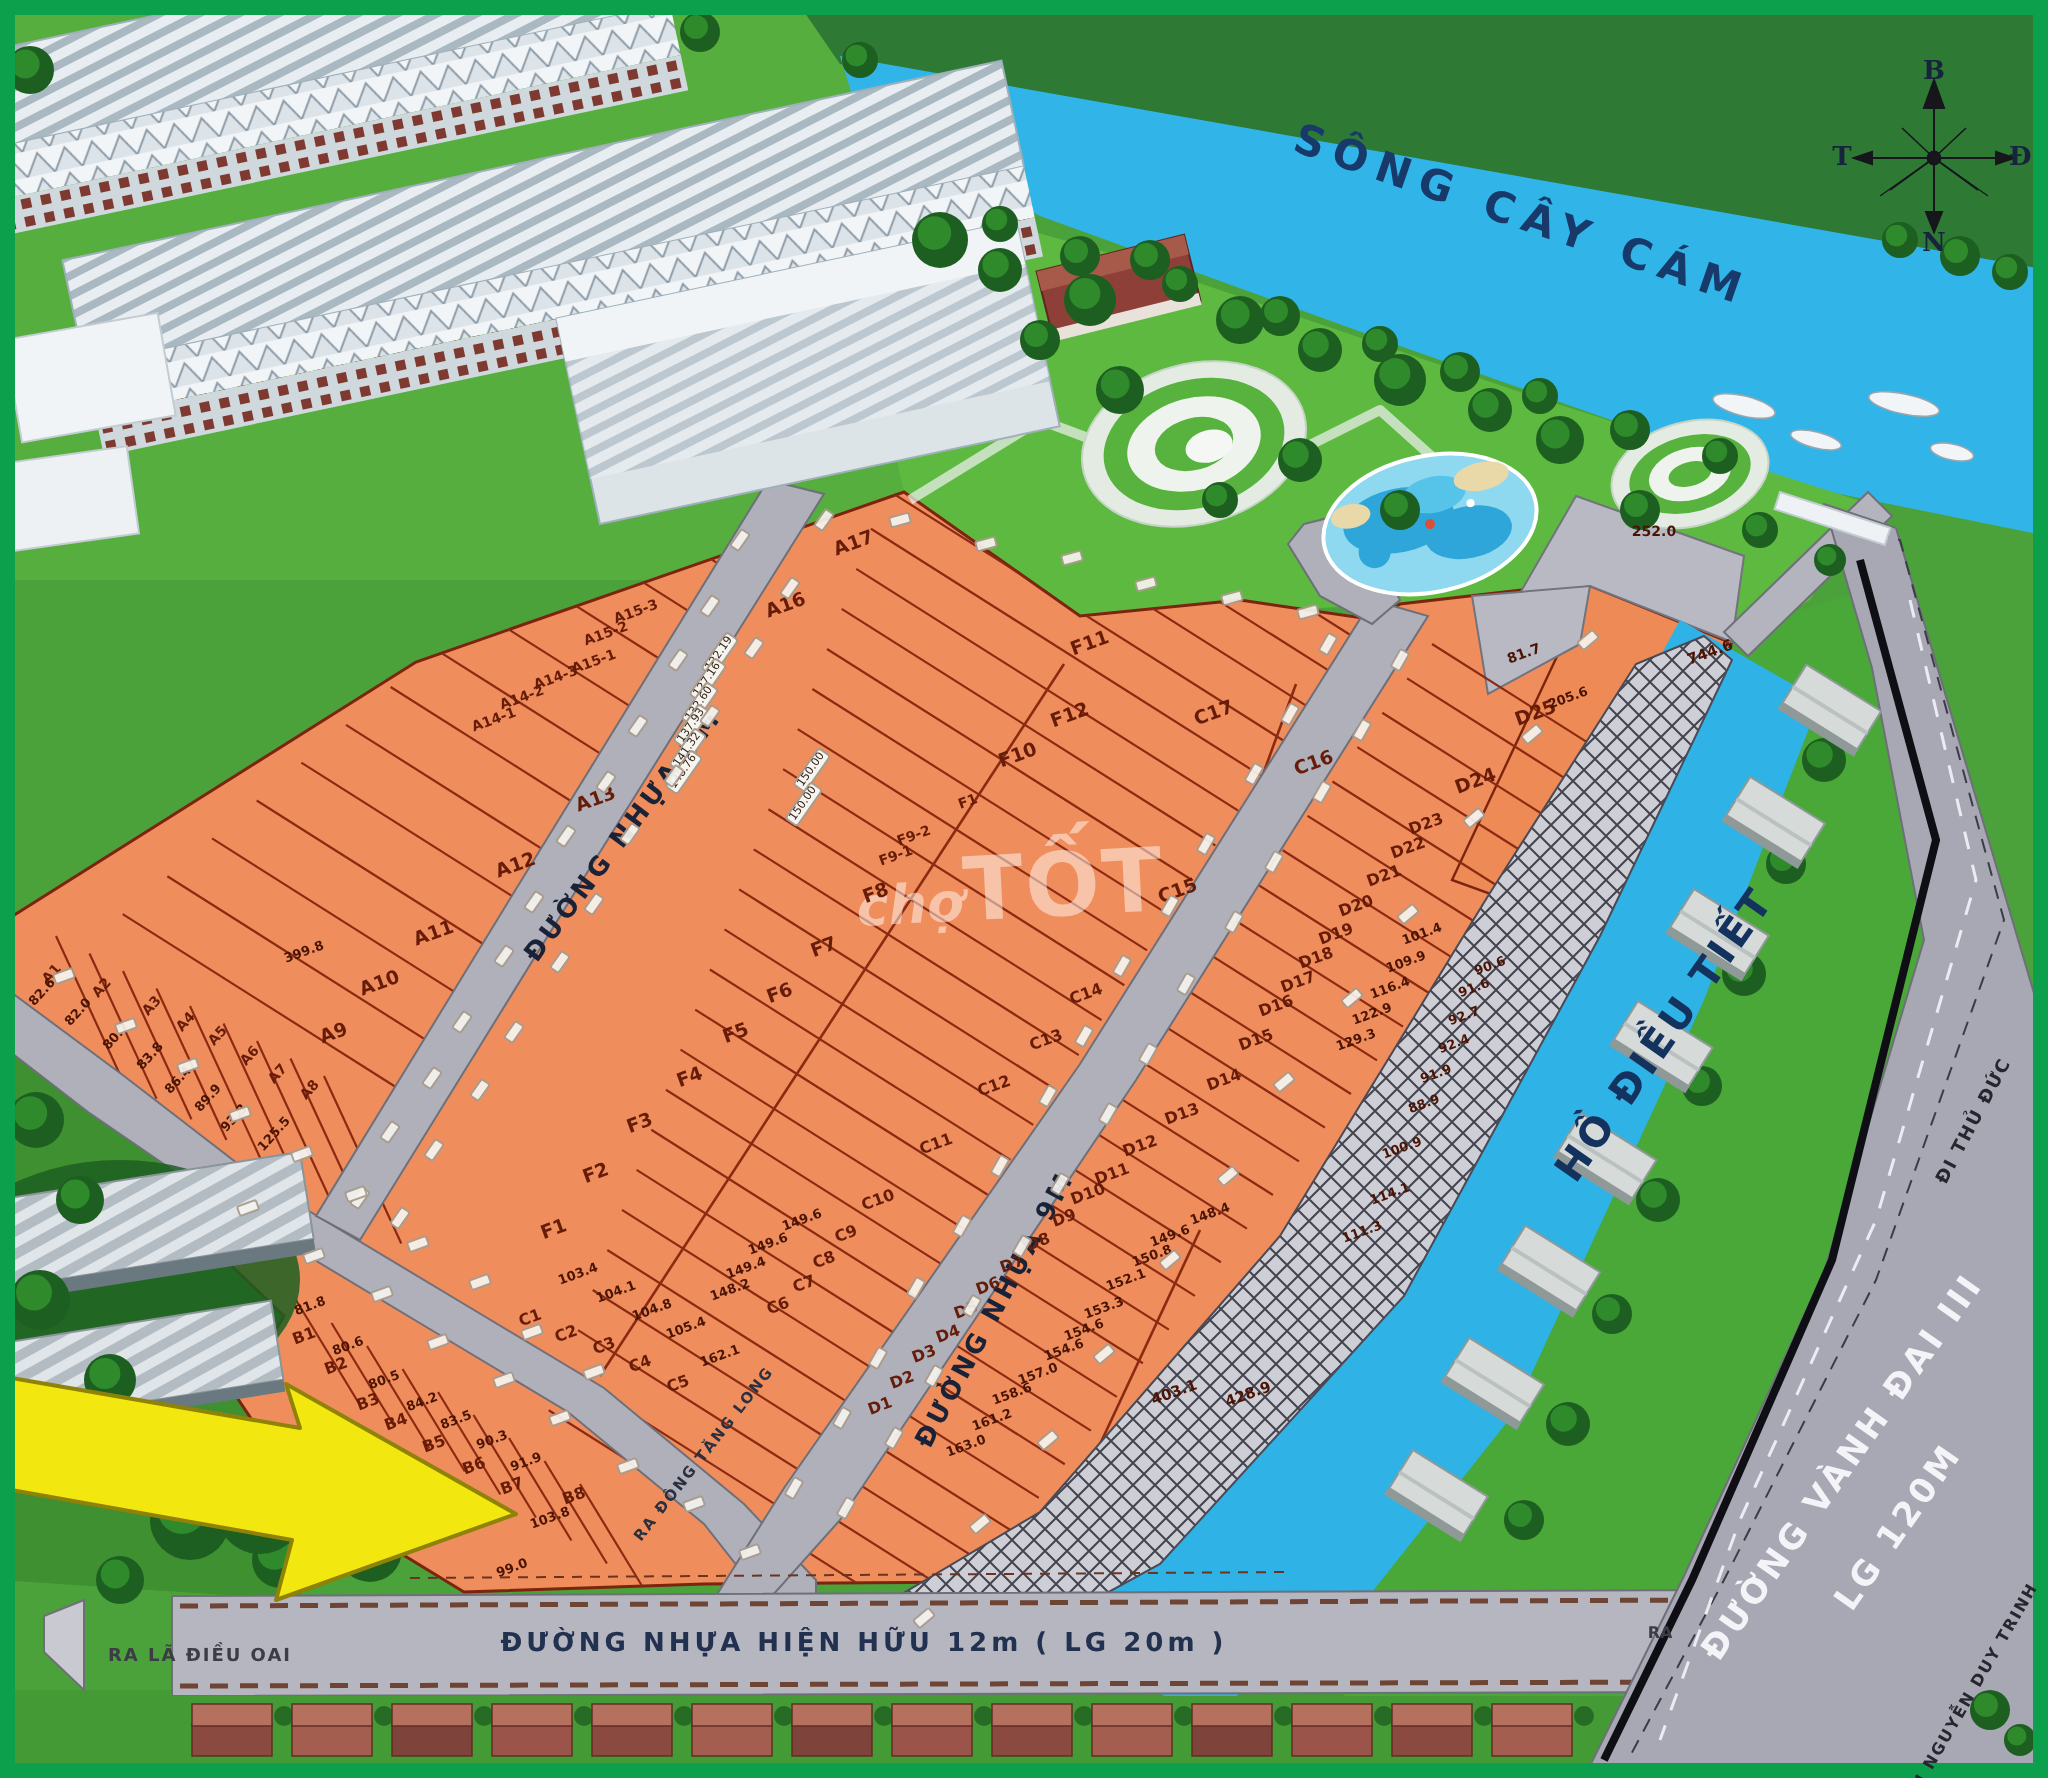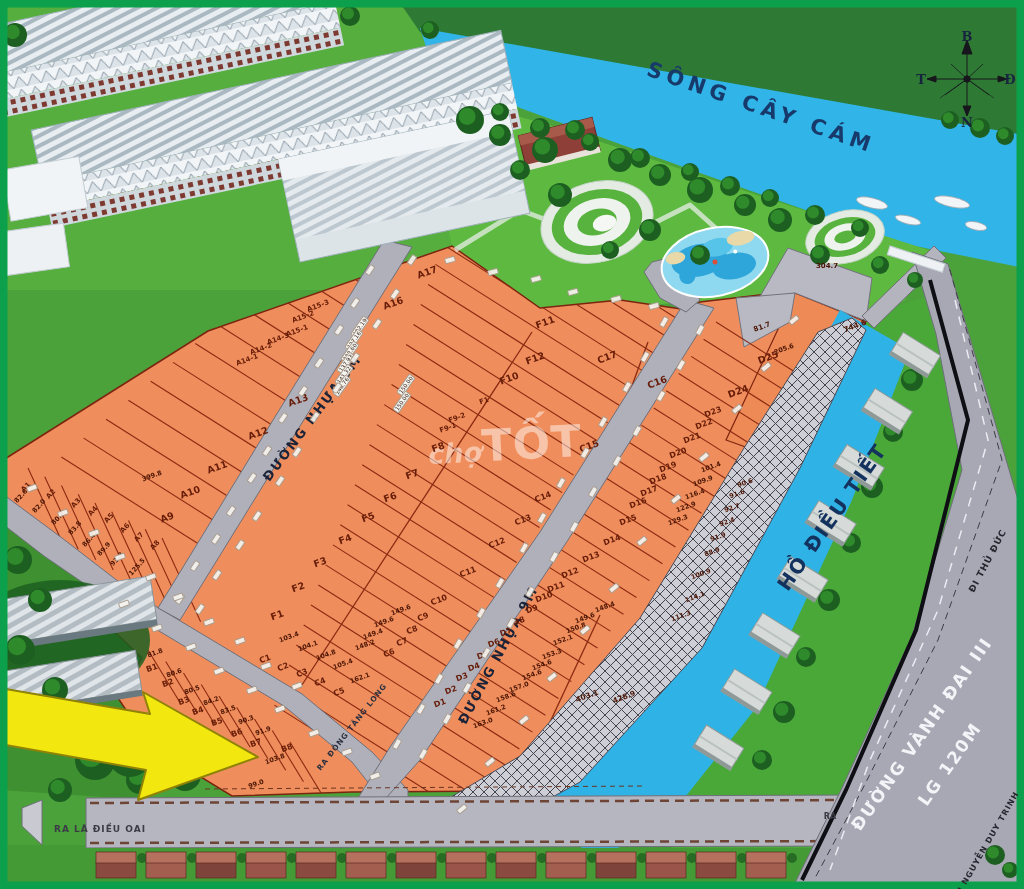--- a/index.html
+++ b/index.html
@@ -492,20 +492,21 @@
 
   <polygon points="0,688 150,714 143,692 258,757 138,800 146,770 0,744" fill="#f2e70e" stroke="#8f8208" stroke-width="2" stroke-linejoin="round"></polygon>
 
   <rect x="3.5" y="3.5" width="1017" height="882" fill="none" stroke="#0ca04d" stroke-width="8"></rect>
 </svg>
 
 <div class="lbl river" style="left:761px;top:108px;">SÔNG CÂY CÁM</div>
 <div class="lbl lake" style="left:832px;top:517px;">HỒ ĐIỀU TIẾT</div>
 <div class="lbl r9a" style="left:312px;top:418px;">ĐƯỜNG NHỰA 9M</div>
 <div class="lbl r9b" style="left:498px;top:655px;">ĐƯỜNG NHỰA 9M</div>
+<div class="lbl rbot" style="left:432px;top:822px;">ĐƯỜNG NHỰA HIỆN HỮU 12m ( LG 20m )</div>
 <div class="lbl rexl" style="left:100px;top:829px;">RA LÃ ĐIỀU OAI</div>
 <div class="lbl rexr" style="left:830px;top:817px;">RA</div>
 <div class="lbl rdtl" style="left:352px;top:727px;">RA ĐÔNG TĂNG LONG</div>
 <div class="lbl ring" style="left:922px;top:734px;">ĐƯỜNG VÀNH ĐAI III</div>
 <div class="lbl ring" style="left:950px;top:764px;">LG 120M</div>
 <div class="lbl tothu" style="left:988px;top:561px;">ĐI THỦ ĐỨC</div>
 <div class="lbl tondt" style="left:987px;top:845px;">ĐI NGUYỄN DUY TRINH</div>
 <div class="lbl cmp" style="left:967px;top:36px;">B</div>
 <div class="lbl cmp" style="left:967px;top:122px;">N</div>
 <div class="lbl cmp" style="left:921px;top:79px;">T</div>
@@ -647,21 +648,21 @@
       <div class="parea" style="left: 732px; top: 508px; transform: translate(-50%, -50%) rotate(-20deg); font-size: 6.5px;">92.7</div>
       <div class="parea" style="left: 727px; top: 522px; transform: translate(-50%, -50%) rotate(-20deg); font-size: 6.5px;">92.4</div>
       <div class="parea" style="left: 718px; top: 537px; transform: translate(-50%, -50%) rotate(-20deg); font-size: 6.5px;">91.9</div>
       <div class="parea" style="left: 712px; top: 552px; transform: translate(-50%, -50%) rotate(-20deg); font-size: 6.5px;">88.9</div>
       <div class="parea" style="left: 701px; top: 574px; transform: translate(-50%, -50%) rotate(-20deg); font-size: 6.5px;">100.9</div>
       <div class="parea" style="left: 695px; top: 597px; transform: translate(-50%, -50%) rotate(-20deg); font-size: 6.5px;">114.1</div>
       <div class="parea" style="left: 681px; top: 616px; transform: translate(-50%, -50%) rotate(-20deg); font-size: 6.5px;">111.3</div>
       <div class="parea" style="left: 855px; top: 326px; transform: translate(-50%, -50%) rotate(-20deg); font-size: 7.5px;">744.6</div>
       <div class="parea" style="left: 587px; top: 696px; transform: translate(-50%, -50%) rotate(-20deg); font-size: 7.5px;">403.1</div>
       <div class="parea" style="left: 624px; top: 697px; transform: translate(-50%, -50%) rotate(-20deg); font-size: 7.5px;">428.9</div>
-      <div class="parea" style="left: 827px; top: 266px; transform: translate(-50%, -50%) rotate(0deg); font-size: 7px;">304.7</div>
+      <div class="parea" style="left: 827px; top: 266px; transform: translate(-50%, -50%) rotate(0deg); font-size: 7px;">252.0</div>
       <div class="parea" style="left: 762px; top: 327px; transform: translate(-50%, -50%) rotate(-20deg); font-size: 7px;">81.7</div>
       <div class="pill" style="left: 360px; top: 327px; transform: translate(-50%, -50%) rotate(-55deg); font-size: 5.5px;">122.19</div>
       <div class="pill" style="left: 354px; top: 340px; transform: translate(-50%, -50%) rotate(-55deg); font-size: 5.5px;">127.16</div>
       <div class="pill" style="left: 350px; top: 352px; transform: translate(-50%, -50%) rotate(-55deg); font-size: 5.5px;">132.60</div>
       <div class="pill" style="left: 346px; top: 363px; transform: translate(-50%, -50%) rotate(-55deg); font-size: 5.5px;">137.93</div>
       <div class="pill" style="left: 344px; top: 375px; transform: translate(-50%, -50%) rotate(-55deg); font-size: 5.5px;">141.32</div>
       <div class="pill" style="left: 342px; top: 386px; transform: translate(-50%, -50%) rotate(-55deg); font-size: 5.5px;">148.76</div>
       <div class="pill" style="left: 406px; top: 385px; transform: translate(-50%, -50%) rotate(-55deg); font-size: 5.5px;">150.00</div>
       <div class="pill" style="left: 402px; top: 402px; transform: translate(-50%, -50%) rotate(-55deg); font-size: 5.5px;">150.00</div>
       <div class="dpill" style="left: 370px; top: 270px; transform: translate(-50%, -50%) rotate(-55deg);"></div>

